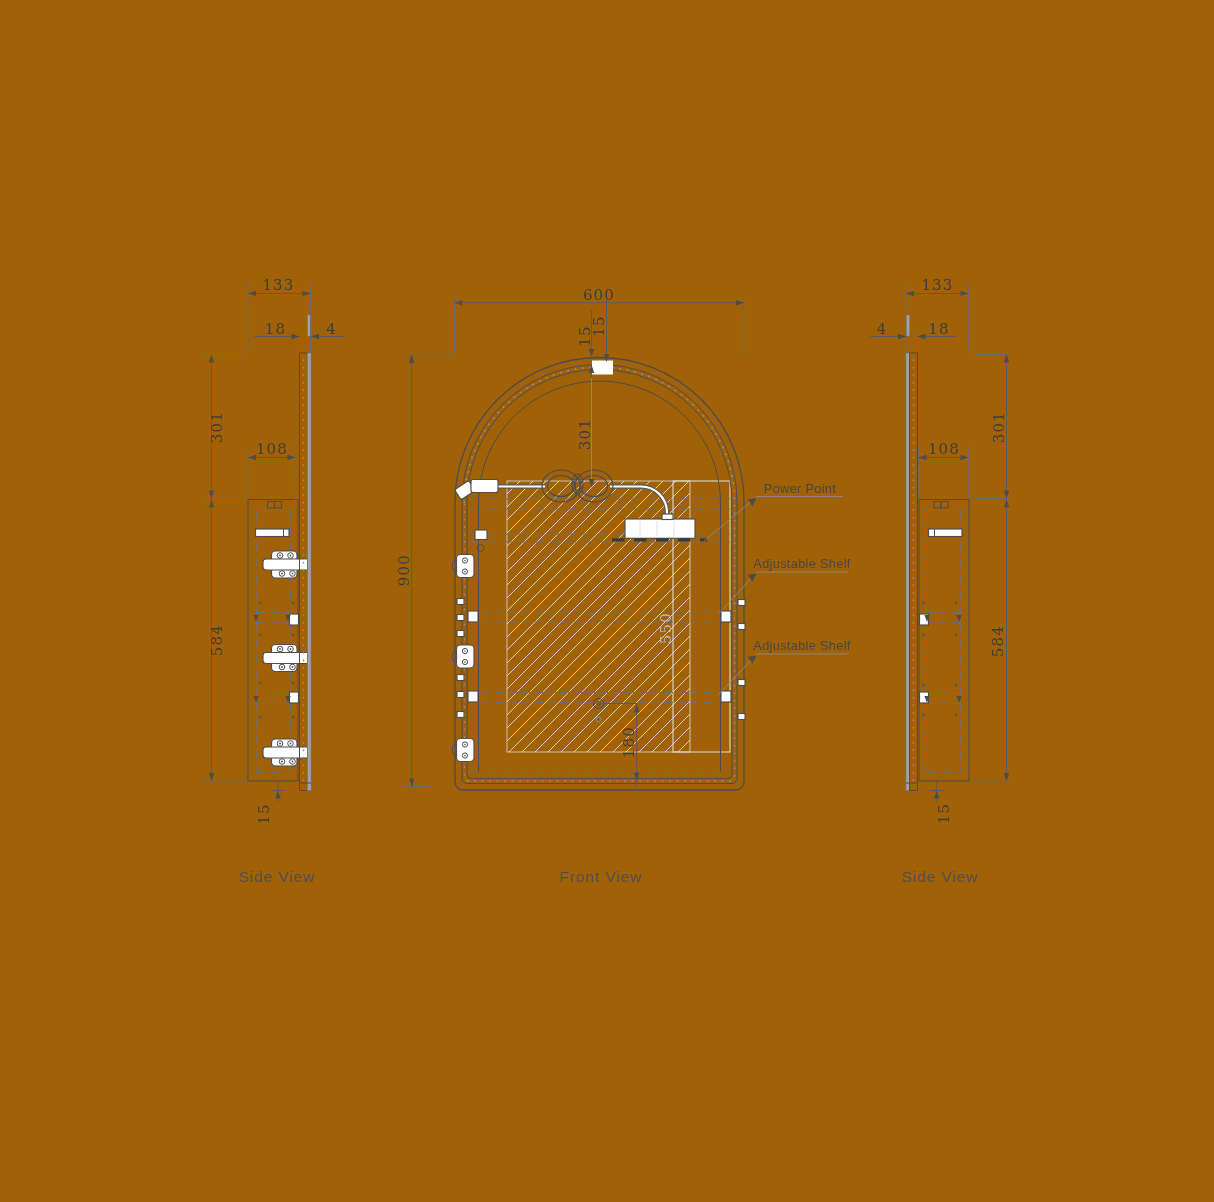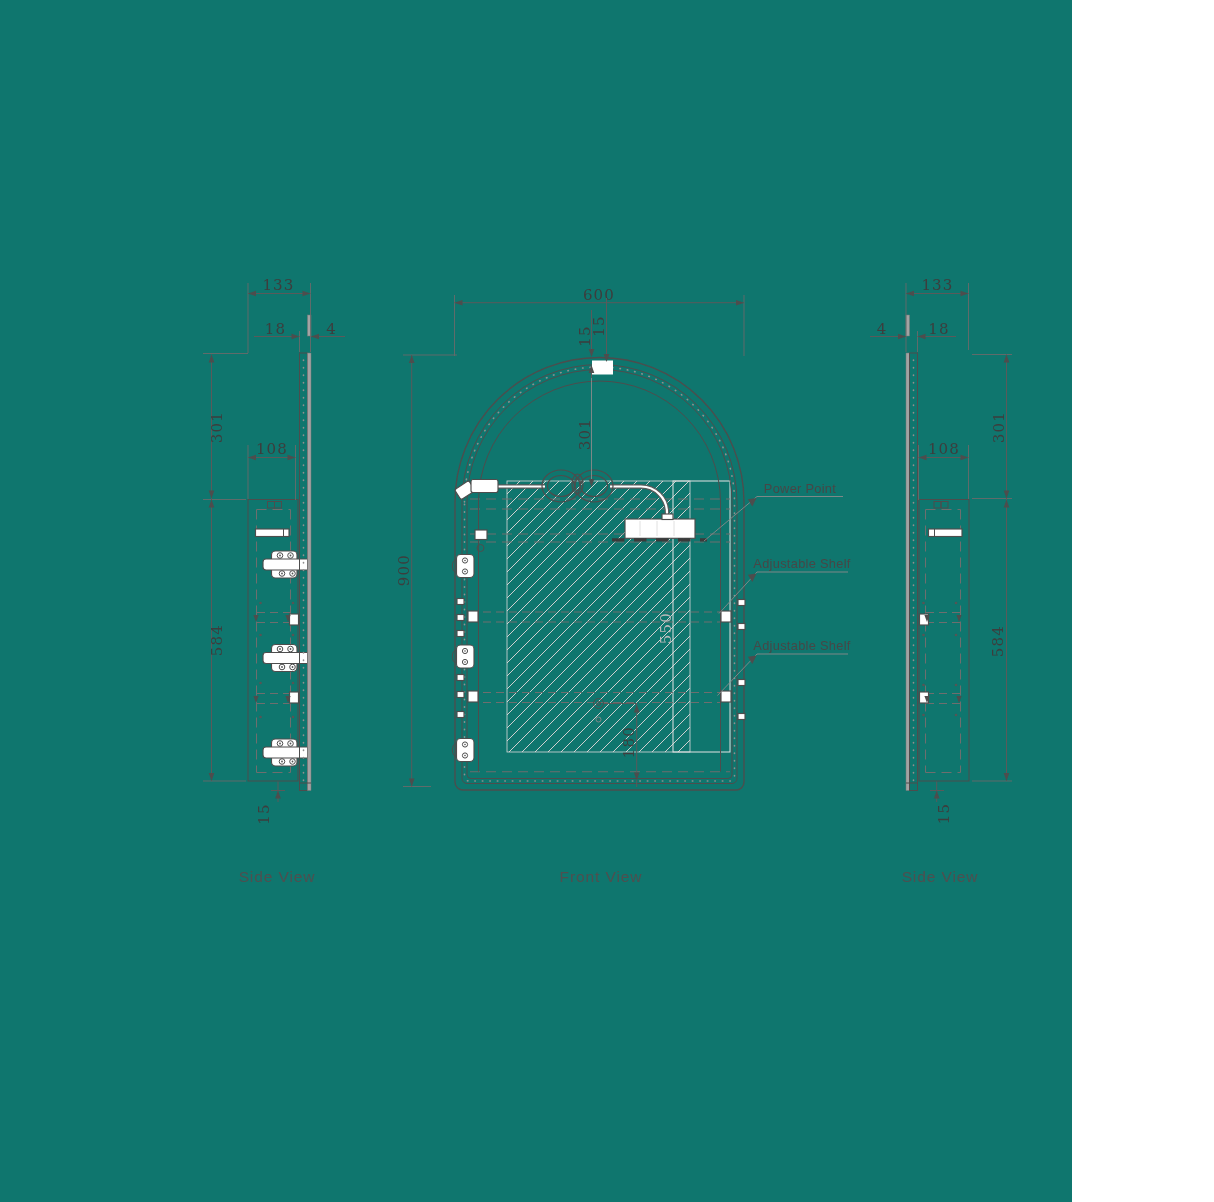--- a/index.html
+++ b/index.html
@@ -1,16 +1,16 @@
 <!DOCTYPE html>
 <html><head>
 <meta charset="utf-8">
 <style>
   html,body{margin:0;padding:0;background:#ffffff;}
-  .stage{position:relative;width:1072px;height:1202px;background:#0f766e;overflow:hidden;
+  .stage{position:relative;width:1214px;height:1202px;background:#a16207;overflow:hidden;
          font-family:"Liberation Sans",sans-serif;}
   svg{position:absolute;left:0;top:0;}
   .ln  {stroke:#4d4d4d;fill:none;stroke-width:1.35;}
   .lnt {stroke:#4d4d4d;fill:none;stroke-width:1;}
   .wht {fill:#ffffff;stroke:#4d4d4d;stroke-width:1.15;}
   .dim {stroke:#5a5a5a;stroke-width:1;fill:none;}
   .ext {stroke:#6a6a6a;stroke-width:0.9;fill:none;}
   .cl  {stroke:#8a8a8a;stroke-width:0.9;fill:none;}
   .dash{stroke:#6e6e6e;stroke-width:1.05;fill:none;stroke-dasharray:10 6;}
   .dsh2{stroke:#6e6e6e;stroke-width:1;fill:none;stroke-dasharray:8 5;}

